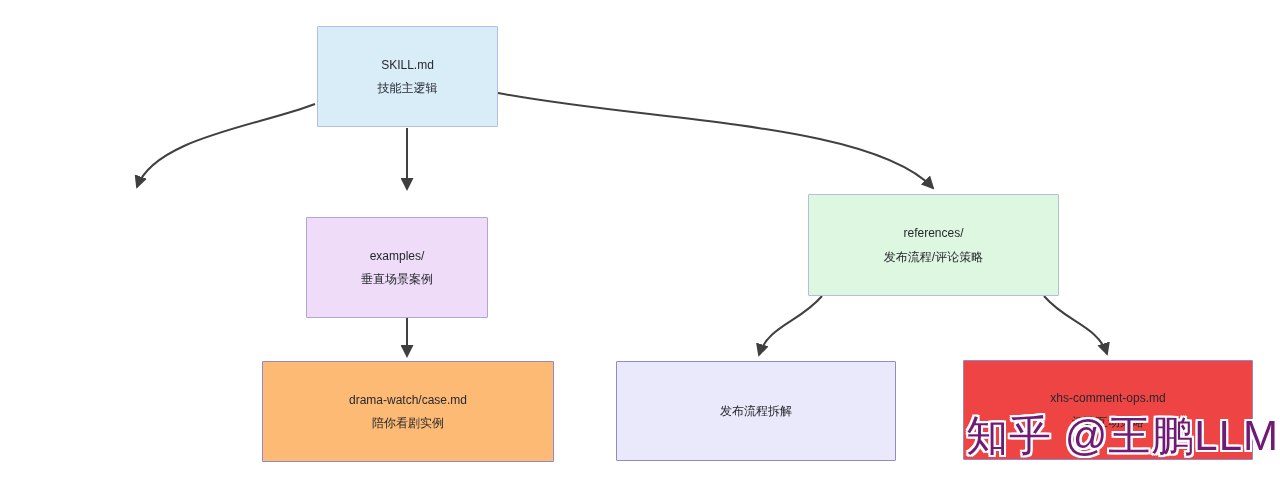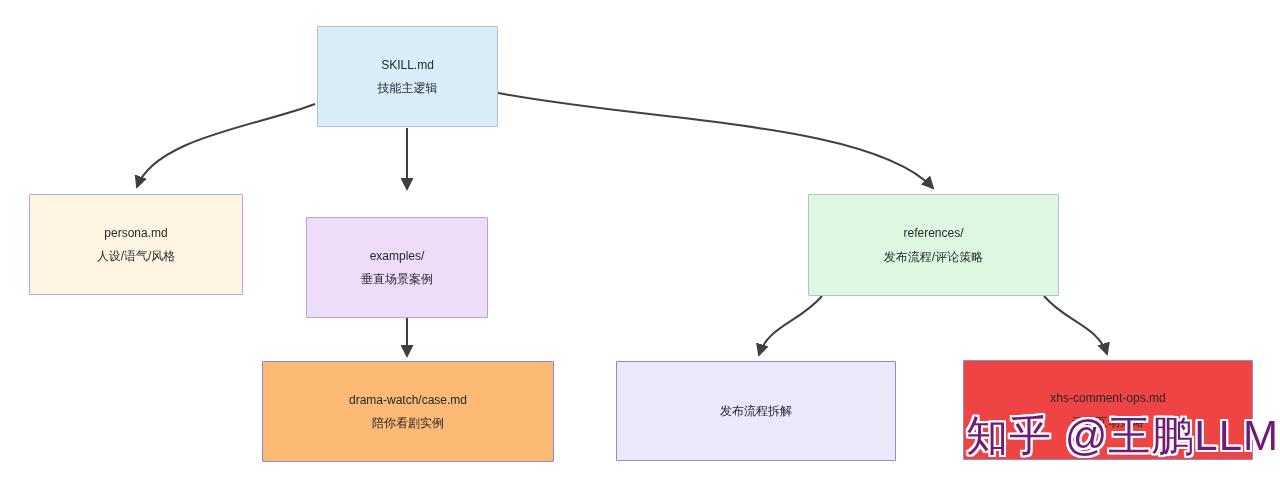--- a/index.html
+++ b/index.html
@@ -69,24 +69,20 @@
     <path d="M407,296 L407,356" fill="none" stroke="#404040" stroke-width="2" marker-end="url(#arrow)"></path>
     <path d="M822,296 C800,322 768,326 759,355" fill="none" stroke="#404040" stroke-width="2" marker-end="url(#arrow)"></path>
     <path d="M1044,296 C1066,322 1098,326 1107,354" fill="none" stroke="#404040" stroke-width="2" marker-end="url(#arrow)"></path>
   </svg>
 
   <div class="node n-skill">
     <span>SKILL.md</span>
     <span>技能主逻辑</span>
   </div>
 
-  <div class="node n-persona">
-    <span>persona.md</span>
-    <span>人设/语气/风格</span>
-  </div>
 
   <div class="node n-examples">
     <span>examples/</span>
     <span>垂直场景案例</span>
   </div>
 
   <div class="node n-references">
     <span>references/</span>
     <span>发布流程/评论策略</span>
   </div>

